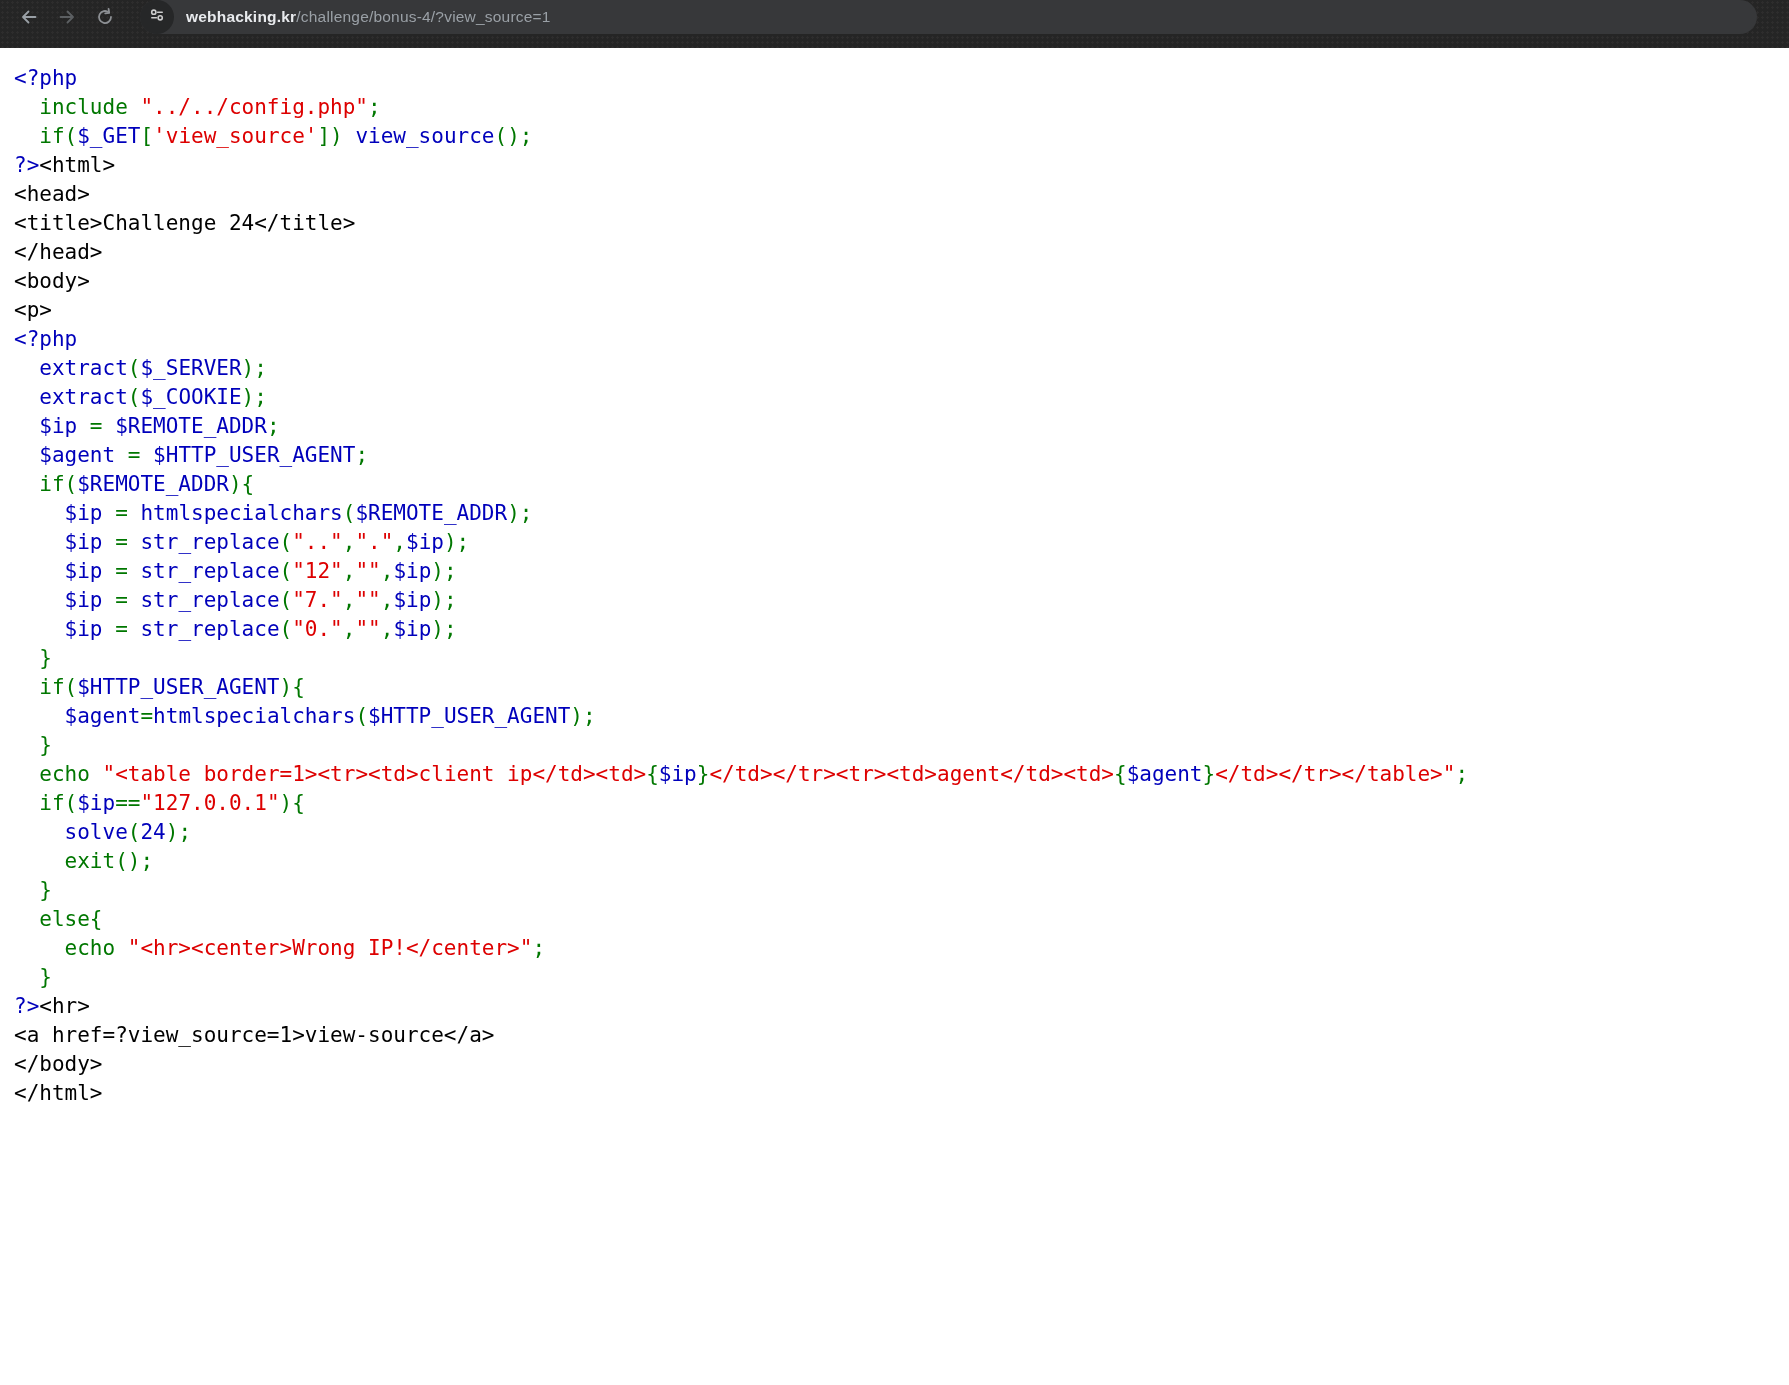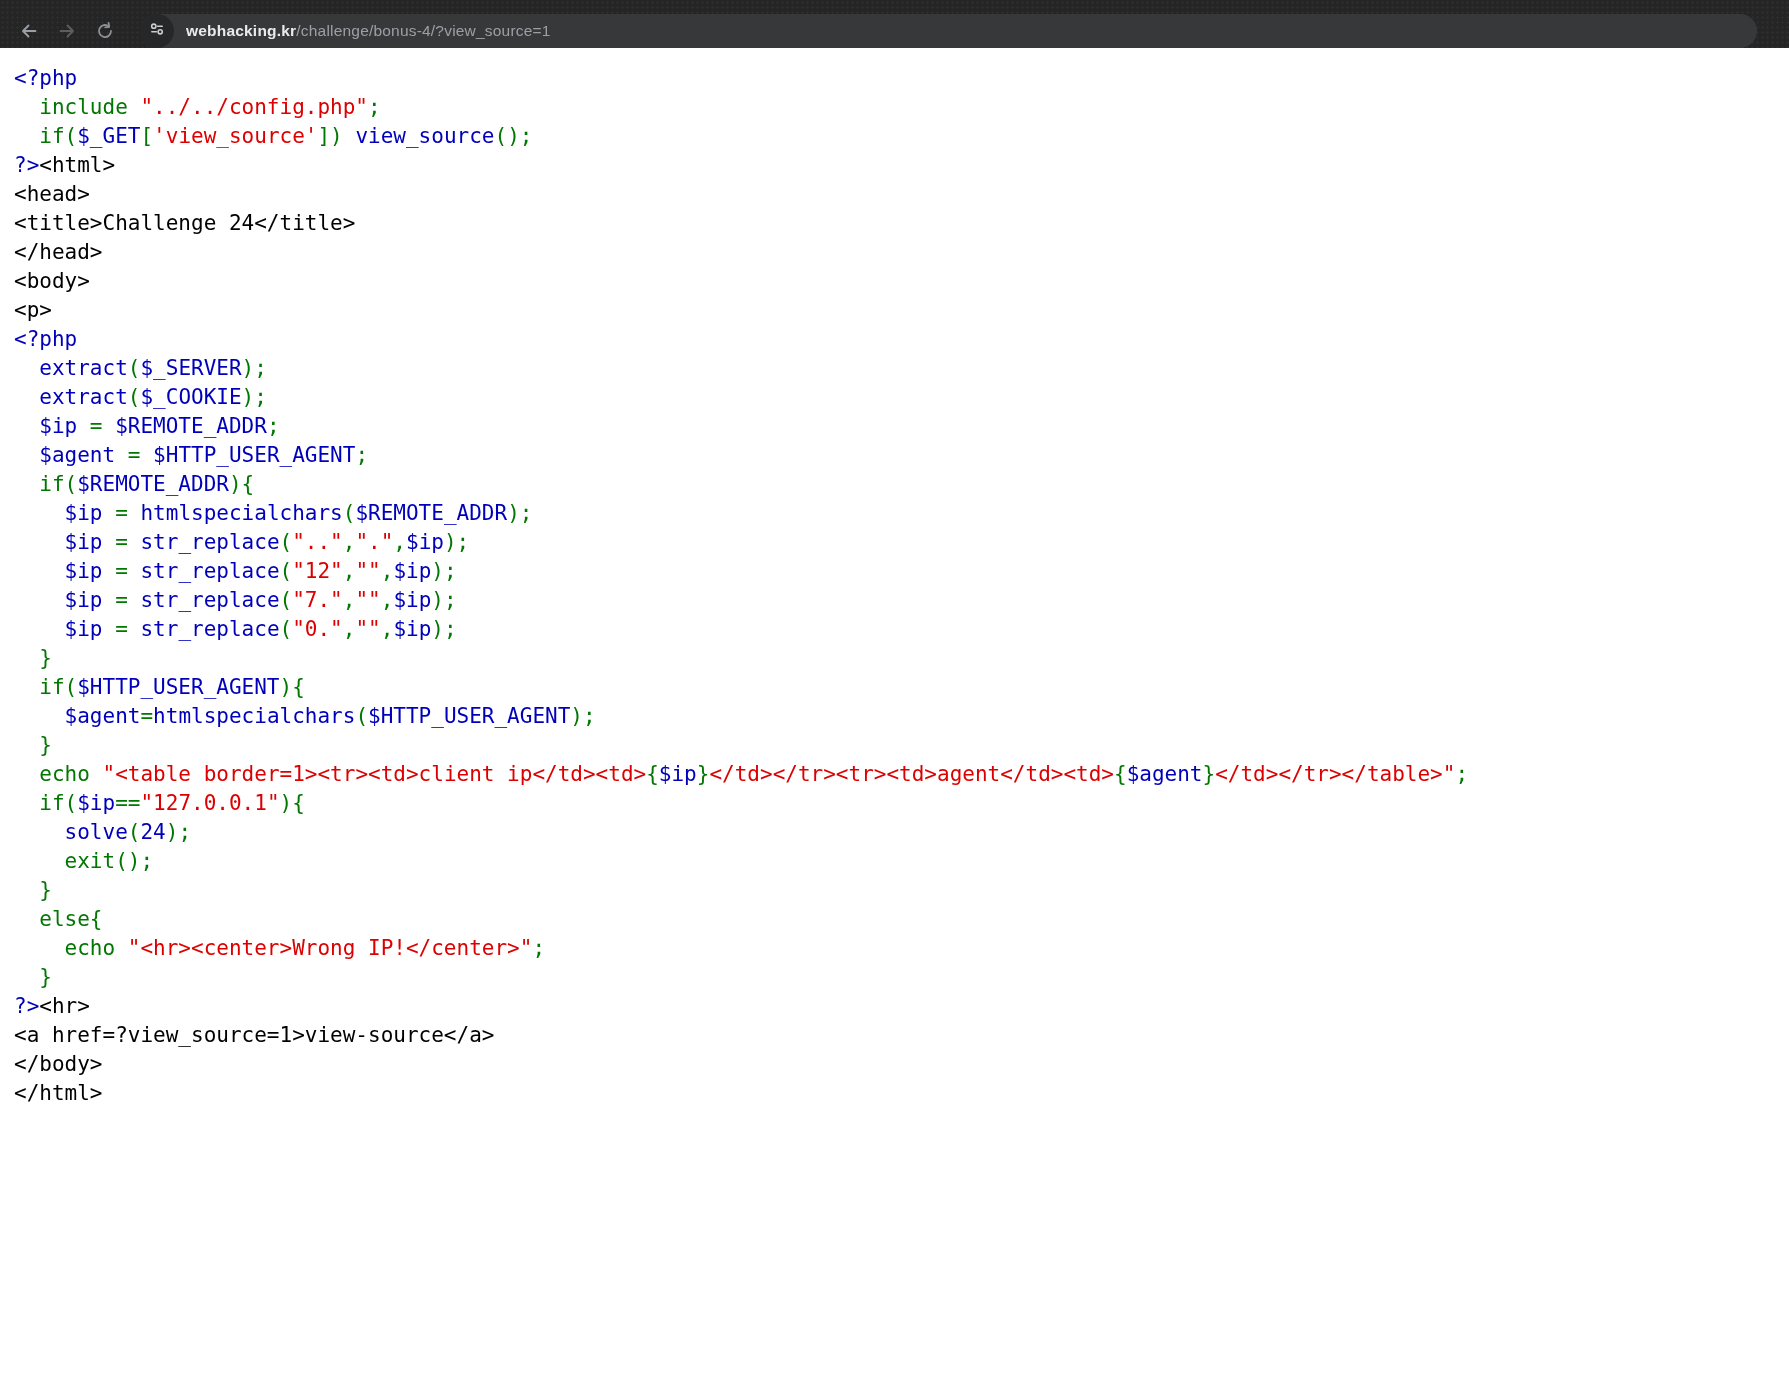--- a/index.html
+++ b/index.html
@@ -15,21 +15,21 @@
     position: relative;
     overflow: hidden;
   }
   
   .toolbar {
     height: 48px;
     background-color: #252525;
     background-image: radial-gradient(#2e2d2d 1.1px, transparent 1.1px);
     background-size: 5px 5px;
     display: flex;
-    align-items: flex-end;
+    align-items: flex-start;
     padding: 0 12px;
     box-sizing: border-box;
   }
   .nav-btn {
     width: 34px;
     height: 34px;
     border-radius: 50%;
     display: flex;
     align-items: center;
     justify-content: center;

